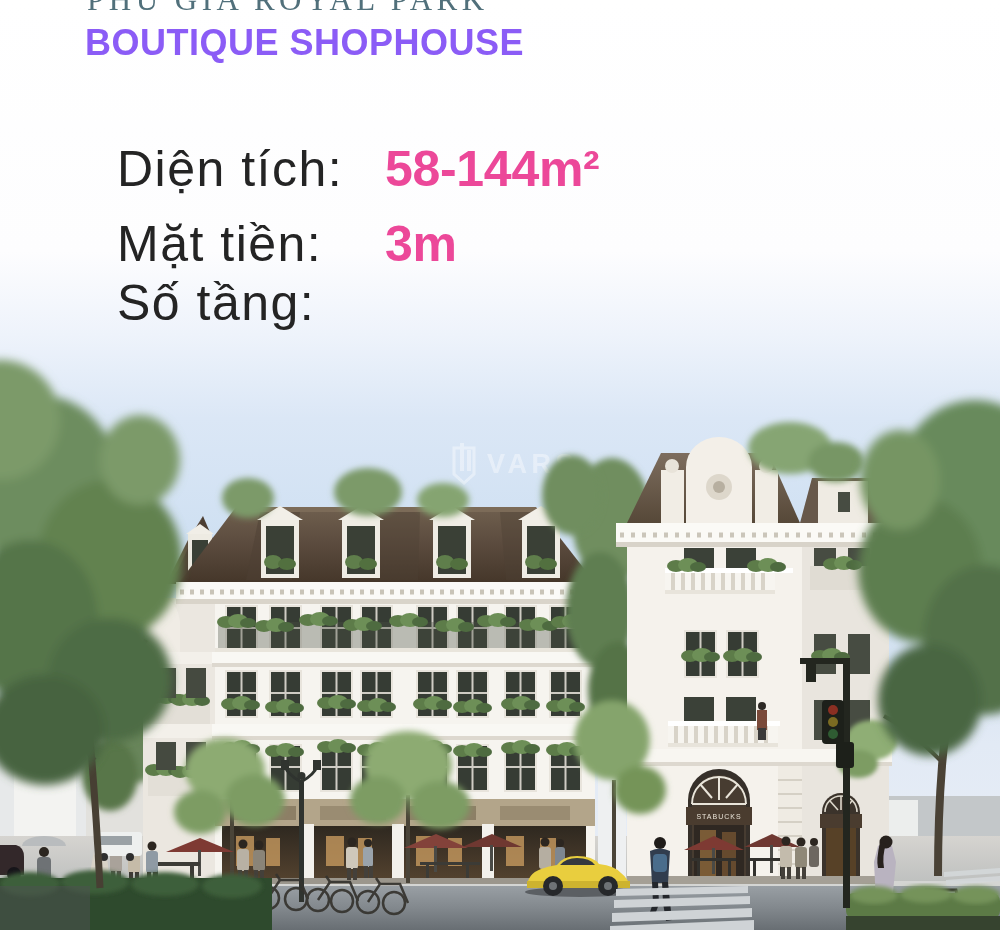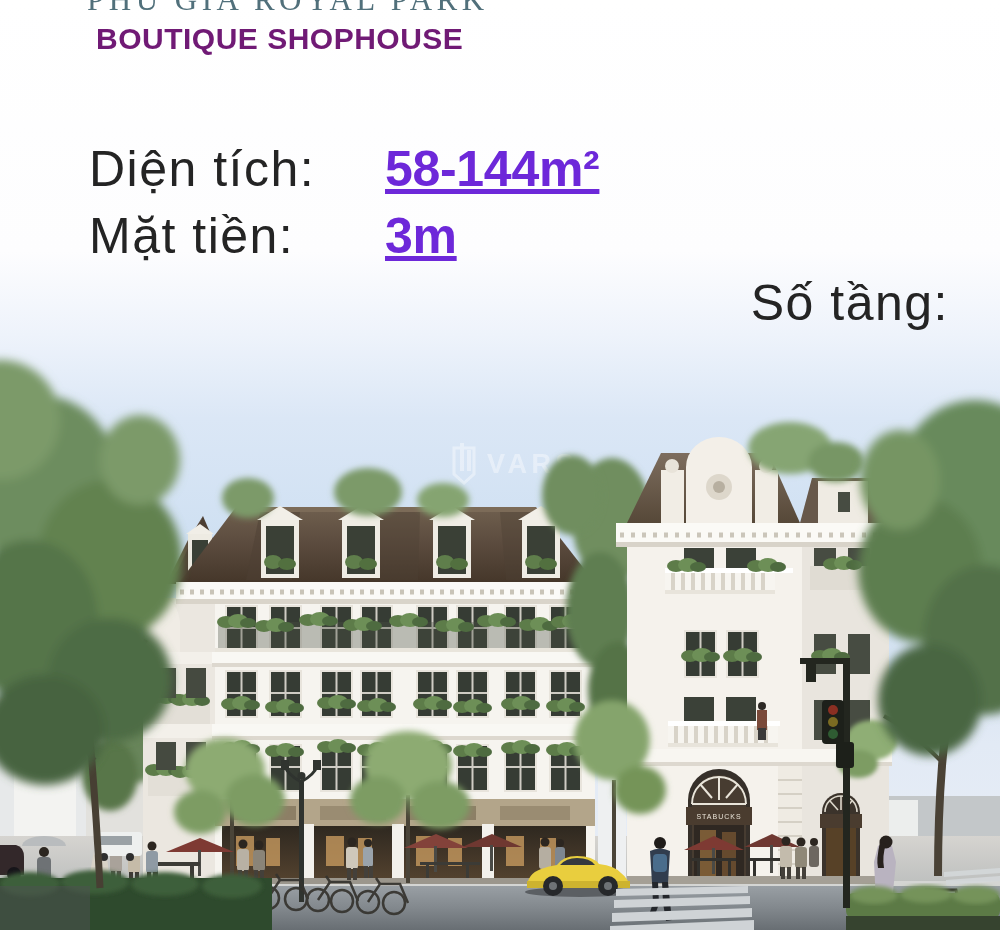--- a/index.html
+++ b/index.html
@@ -1,25 +1,25 @@
 <!DOCTYPE html>
 <html><head>
 <meta charset="utf-8">
 <style>
   html,body{margin:0;padding:0;background:#fff;}
   .page{position:relative;width:1000px;height:930px;overflow:hidden;background:#fff;
         font-family:"Liberation Sans", sans-serif;}
   .scene{position:absolute;left:0;top:0;}
   .brand{position:absolute;left:87px;top:-18px;font-family:"Liberation Serif",serif;
          font-size:31px;letter-spacing:4.5px;color:#51707b;white-space:nowrap;}
-  .title{position:absolute;left:96px;top:22px;font-size:30px;font-weight:700;
-         color:#701a75;letter-spacing:0.5px;white-space:nowrap;}
+  .title{position:absolute;left:85px;top:22px;font-size:36px;font-weight:700;
+         color:#8b5cf6;letter-spacing:0.5px;white-space:nowrap;}
   .row{position:absolute;left:89px;width:860px;font-size:50px;color:#242424;white-space:nowrap;}
-  .row .lab{font-weight:400;letter-spacing:1.5px;}
-  .row .val{position:absolute;left:296px;font-weight:700;color:#6d28d9;letter-spacing:-0.3px;text-decoration:underline;}
+  .row .lab{font-weight:400;letter-spacing:1.5px;margin-left:28px;}
+  .row .val{position:absolute;left:296px;font-weight:700;color:#ec4899;letter-spacing:-0.3px;}
 </style>
 </head>
 <body>
 <div class="page">
 
 <svg class="scene" width="1000" height="930" viewBox="0 0 1000 930">
   <defs>
     <linearGradient id="sky" x1="0" y1="0" x2="0" y2="1">
       <stop offset="0" stop-color="#ffffff"></stop>
       <stop offset="0.27" stop-color="#fdfdfe"></stop>
@@ -706,16 +706,16 @@
 
   <rect x="0" y="886" width="90" height="44" fill="#4c5250" opacity="0.55"></rect>
 </svg>
 
 <div class="brand">PHU GIA ROYAL PARK</div>
 
 <div class="title">BOUTIQUE SHOPHOUSE</div>
 
 <div class="row" style="top:140px;"><span class="lab">Diện tích:</span><span class="val">58-144m²</span></div>
 
-<div class="row" style="top:207px;"><span class="lab">Mặt tiền:</span><span class="val">3m</span></div>
-
-<div class="row" style="top:274px;text-align:right;"><span class="lab">Số tầng:</span></div>
+<div class="row" style="top:215px;"><span class="lab">Mặt tiền:</span><span class="val">3m</span></div>
+
+<div class="row" style="top:274px;"><span class="lab">Số tầng:</span></div>
 </div>
 
 </body></html>

